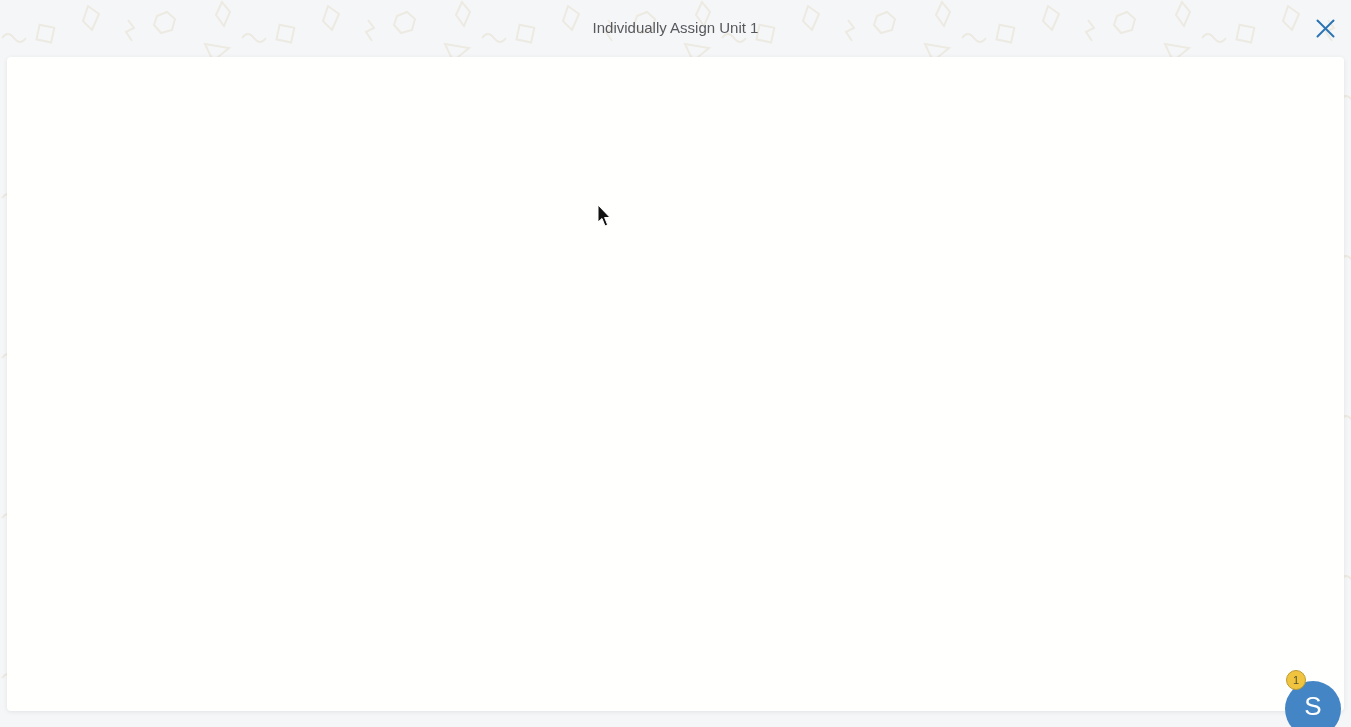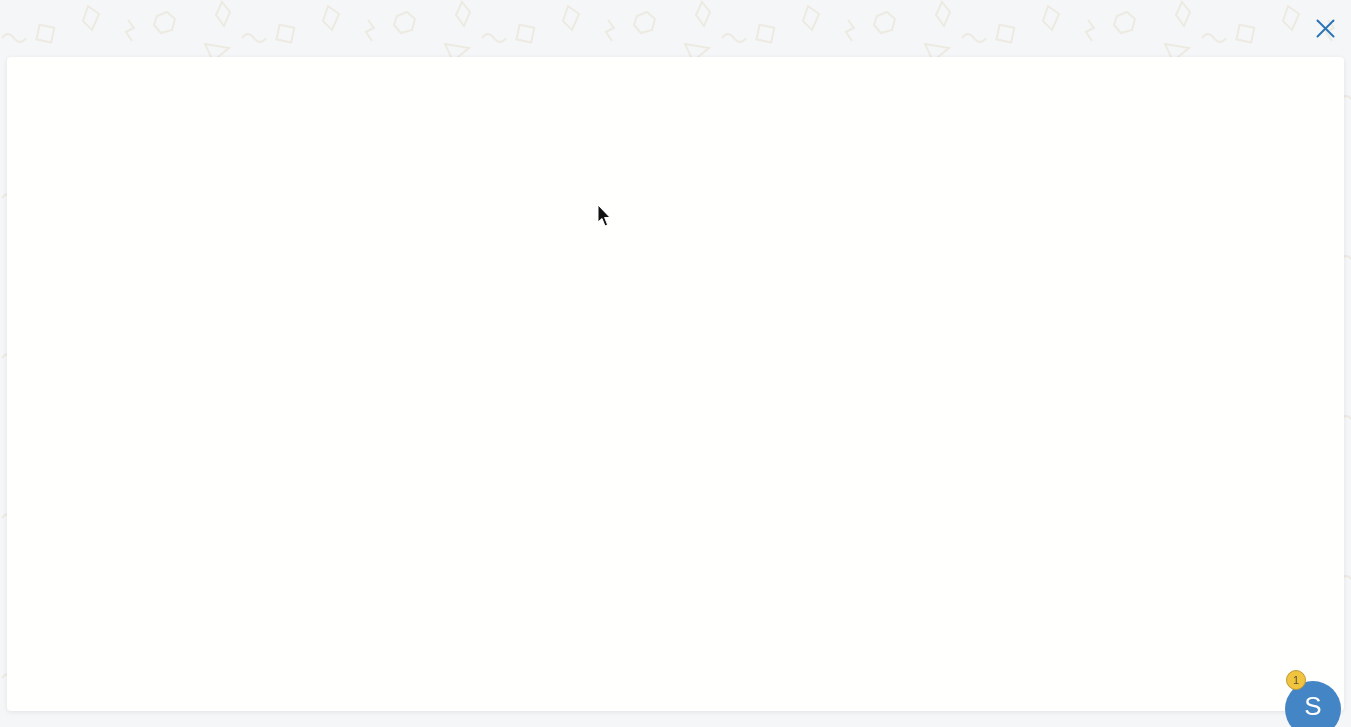--- a/index.html
+++ b/index.html
@@ -122,20 +122,21 @@
           <circle cx="60" cy="120" r="8"></circle>
           <path d="M140 100 q6 -8 12 0 q6 8 12 0"></path>
           <rect x="190" y="110" width="13" height="13" transform="rotate(-10 196 116)"></rect>
         </g>
       </pattern>
     </defs>
     <rect x="0" y="0" width="1351" height="727" fill="url(#shapes)"></rect>
   </svg>
 
   <div class="modal-header">
+    <div class="modal-title">Individually Assign Unit 1</div>
     <div class="close-btn">
       <svg width="19" height="19" viewBox="0 0 19 19">
         <line x1="1.5" y1="1.5" x2="17.5" y2="17.5" stroke="#2b74b3" stroke-width="2" stroke-linecap="round"></line>
         <line x1="17.5" y1="1.5" x2="1.5" y2="17.5" stroke="#2b74b3" stroke-width="2" stroke-linecap="round"></line>
       </svg>
     </div>
   </div>
 
   <div class="modal-card"></div>
 

